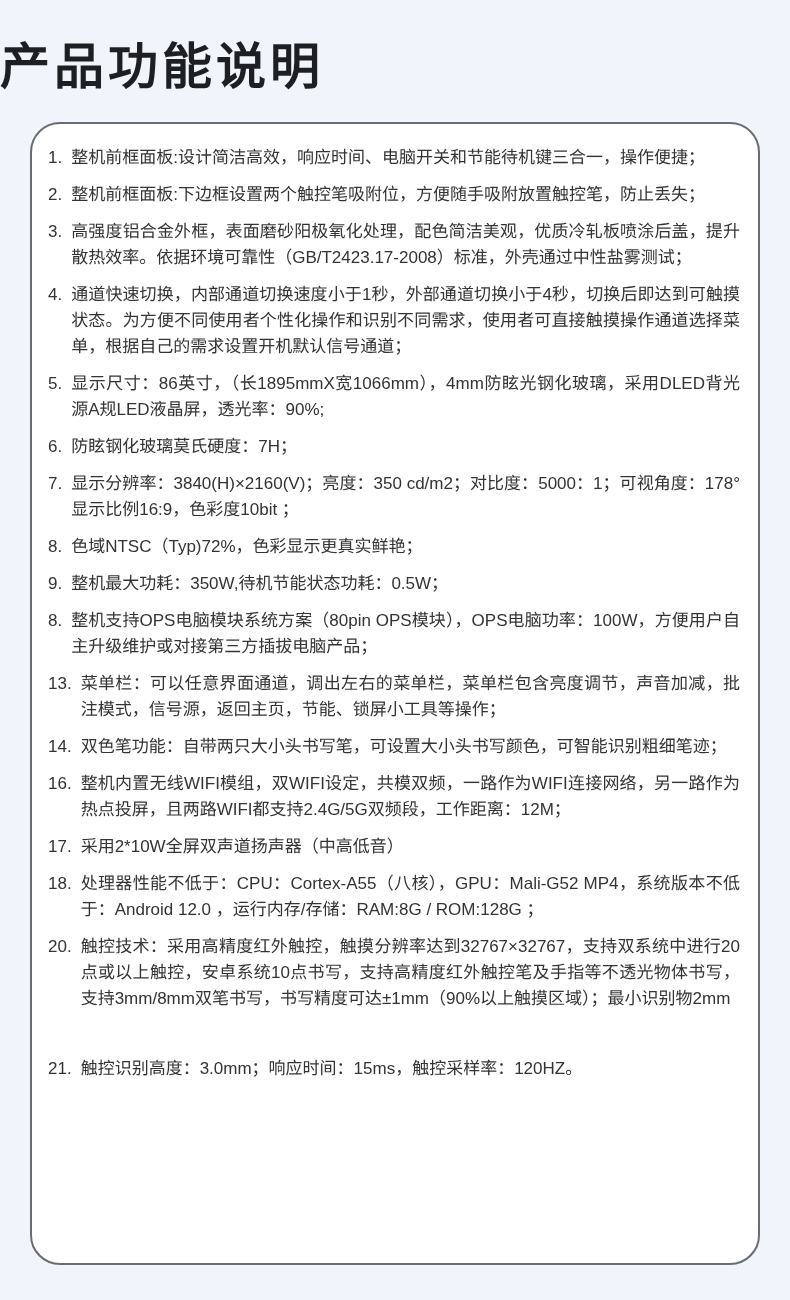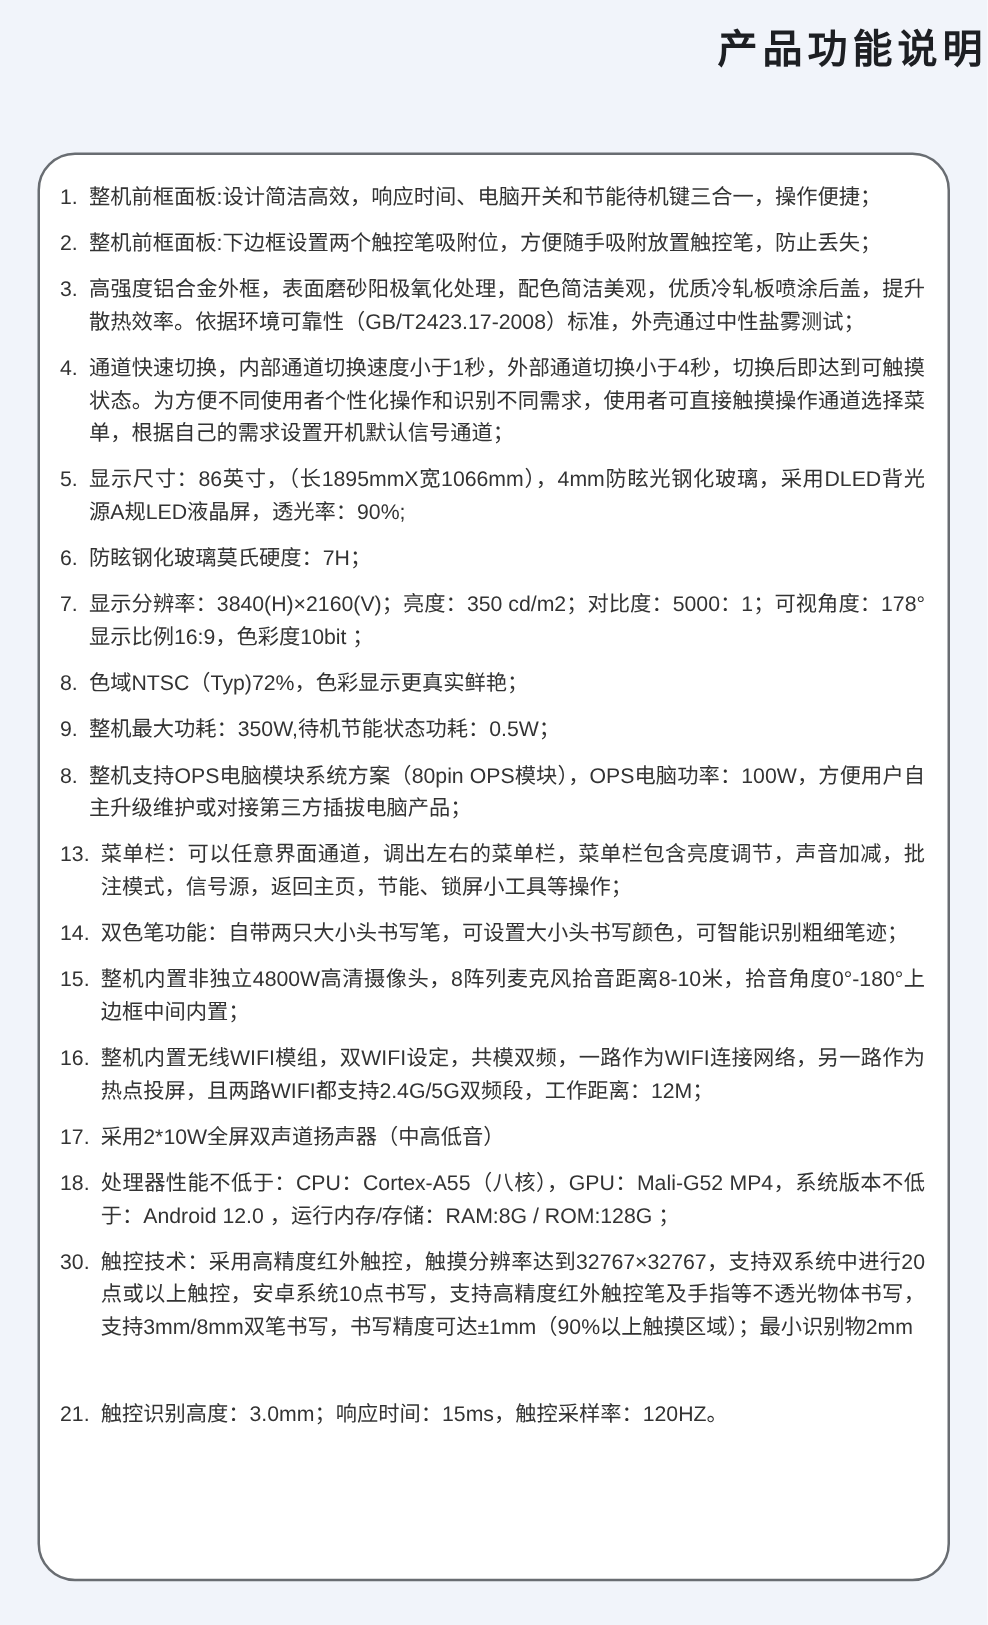--- a/index.html
+++ b/index.html
@@ -9,25 +9,25 @@
   body {
     width: 790px;
     height: 1300px;
     position: relative;
     background: #F1F4FA;
     font-family: "Liberation Sans", "DejaVu Sans", sans-serif;
     overflow: hidden;
   }
   .page-title {
     margin: 0;
-    padding-top: 0;
+    padding-top: 28px;
     height: 96px;
     line-height: 78px;
-    text-align: right;
-    font-size: 32px;
+    text-align: left;
+    font-size: 50px;
     font-weight: 900;
     letter-spacing: 4px;
     color: #1d1f23;
   }
   .spec-card {
     position: absolute;
     left: 30px;
     top: 122px;
     width: 730px;
     height: 1143px;
@@ -126,43 +126,39 @@
   <div class="feature-item">
     <span class="item-num">13.</span>
     <span class="item-text">菜单栏：可以任意界面通道，调出左右的菜单栏，菜单栏包含亮度调节，声音加减，批注模式，信号源，返回主页，节能、锁屏小工具等操作；</span>
   </div>
 
   <div class="feature-item">
     <span class="item-num">14.</span>
     <span class="item-text">双色笔功能：自带两只大小头书写笔，可设置大小头书写颜色，可智能识别粗细笔迹；</span>
   </div>
 
-  <div class="feature-item">
-    <span class="item-num">15.</span>
-    <span class="item-text">整机内置非独立4800W高清摄像头，8阵列麦克风拾音距离8-10米，拾音角度0°-180°上边框中间内置；</span>
-  </div>
 
   <div class="feature-item">
     <span class="item-num">16.</span>
     <span class="item-text">整机内置无线WIFI模组，双WIFI设定，共模双频，一路作为WIFI连接网络，另一路作为热点投屏，且两路WIFI都支持2.4G/5G双频段，工作距离：12M；</span>
   </div>
 
   <div class="feature-item">
     <span class="item-num">17.</span>
     <span class="item-text">采用2*10W全屏双声道扬声器（中高低音）</span>
   </div>
 
   <div class="feature-item">
     <span class="item-num">18.</span>
     <span class="item-text">处理器性能不低于：CPU：Cortex-A55（八核），GPU：Mali-G52 MP4，系统版本不低于：Android 12.0 ，运行内存/存储：RAM:8G / ROM:128G ；</span>
   </div>
 
 
   <div class="feature-item">
-    <span class="item-num">30.</span>
+    <span class="item-num">20.</span>
     <span class="item-text">触控技术：采用高精度红外触控，触摸分辨率达到32767×32767，支持双系统中进行20点或以上触控，安卓系统10点书写，支持高精度红外触控笔及手指等不透光物体书写，支持3mm/8mm双笔书写，书写精度可达±1mm（90%以上触摸区域）；最小识别物2mm</span>
   </div>
 
   <div class="feature-item">
     <span class="item-num">21.</span>
     <span class="item-text">触控识别高度：3.0mm；响应时间：15ms，触控采样率：120HZ。</span>
   </div>
 </div>
 </div>
 

